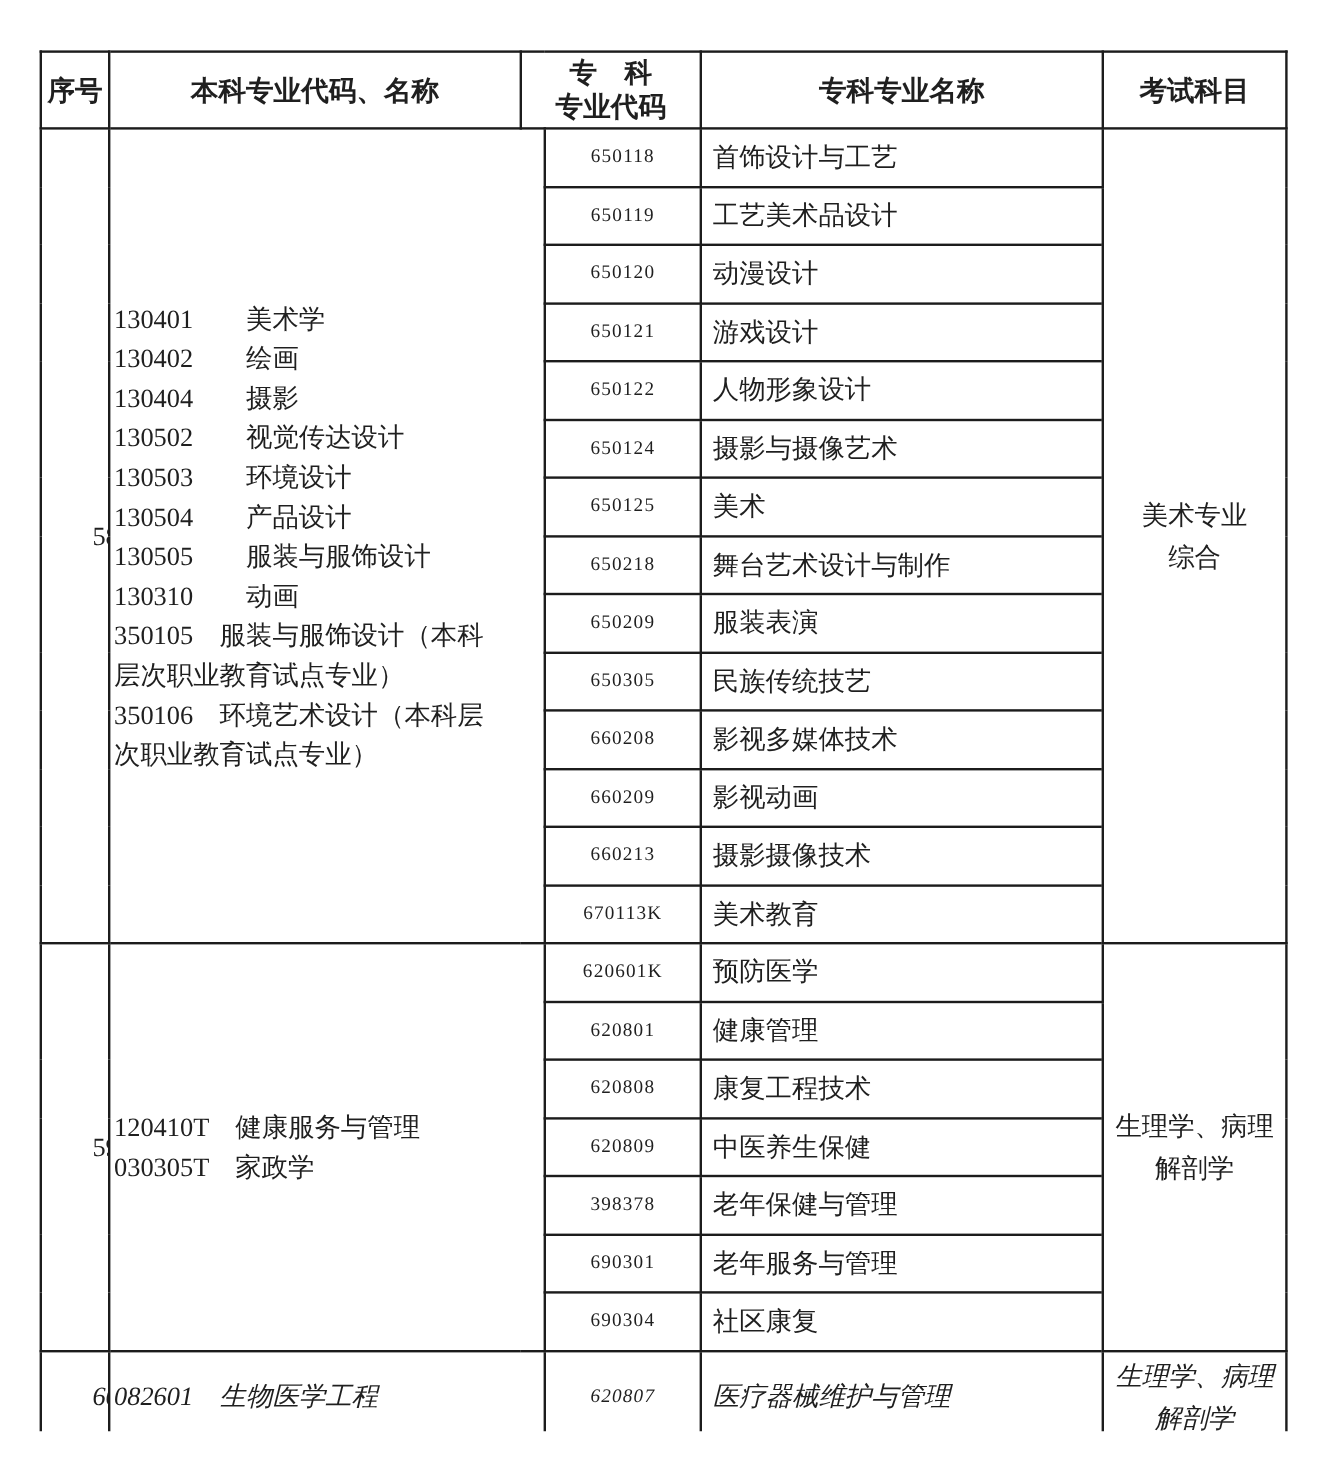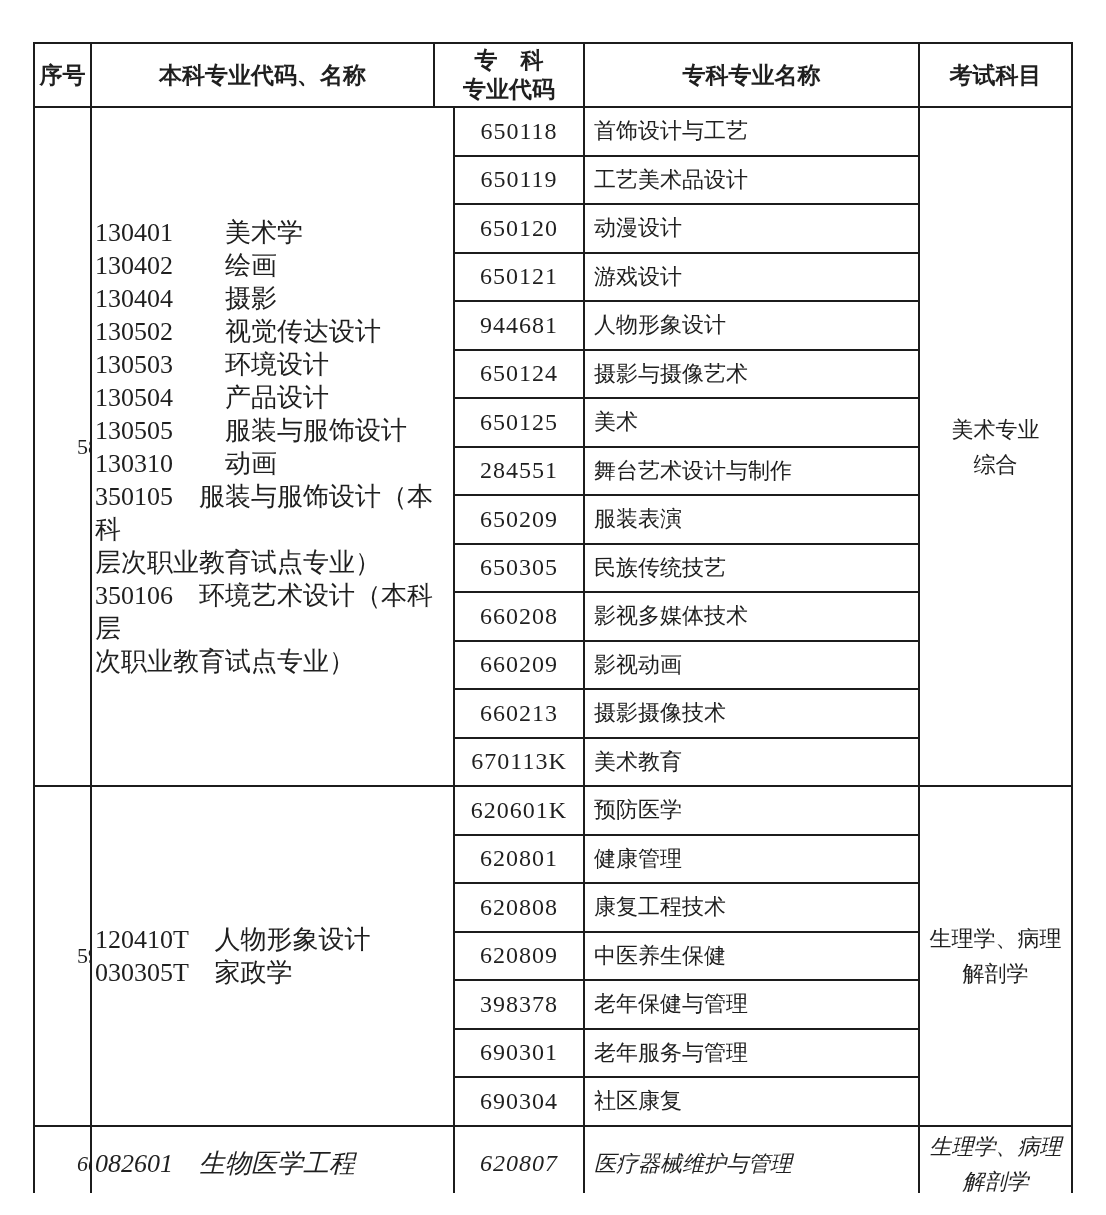--- a/index.html
+++ b/index.html
@@ -42,29 +42,29 @@
     line-height: 29px;
     padding: 2px;
   }
   td.seq {
     font-size: 22px;
     text-align: right;
     vertical-align: middle;
     padding-left: 42px;
   }
   td.ug {
-    font-size: 26px;
+    font-size: 22px;
     text-align: left;
     vertical-align: middle;
     white-space: pre-line;
     line-height: 33px;
     padding: 2px 2px 2px 3px;
   }
   td.code {
-    font-size: 24px;
+    font-size: 16px;
     text-align: center;
     vertical-align: middle;
     letter-spacing: 1px;
   }
   td.name {
     font-size: 22px;
     text-align: left;
     vertical-align: middle;
     padding-left: 9px;
     padding-right: 16px;
@@ -128,33 +128,33 @@
     </tr>
     <tr class="sub-row">
       <td class="code">650120</td>
       <td class="name">动漫设计</td>
     </tr>
     <tr class="sub-row">
       <td class="code">650121</td>
       <td class="name">游戏设计</td>
     </tr>
     <tr class="sub-row">
-      <td class="code">944681</td>
+      <td class="code">650122</td>
       <td class="name">人物形象设计</td>
     </tr>
     <tr class="sub-row">
       <td class="code">650124</td>
       <td class="name">摄影与摄像艺术</td>
     </tr>
     <tr class="sub-row">
       <td class="code">650125</td>
       <td class="name">美术</td>
     </tr>
     <tr class="sub-row">
-      <td class="code">284551</td>
+      <td class="code">650218</td>
       <td class="name">舞台艺术设计与制作</td>
     </tr>
     <tr class="sub-row">
       <td class="code">650209</td>
       <td class="name">服装表演</td>
     </tr>
     <tr class="sub-row">
       <td class="code">650305</td>
       <td class="name">民族传统技艺</td>
     </tr>
@@ -170,21 +170,21 @@
       <td class="code">660213</td>
       <td class="name">摄影摄像技术</td>
     </tr>
     <tr class="sub-row">
       <td class="code">670113K</td>
       <td class="name">美术教育</td>
     </tr>
 
     <tr class="sub-row">
       <td class="seq" rowspan="7">59</td>
-      <td class="ug" rowspan="7" colspan="2">120410T　人物形象设计
+      <td class="ug" rowspan="7" colspan="2">120410T　健康服务与管理
 030305T　家政学</td>
       <td class="code">620601K</td>
       <td class="name">预防医学</td>
       <td class="exam" rowspan="7">生理学、病理
 解剖学</td>
     </tr>
     <tr class="sub-row">
       <td class="code">620801</td>
       <td class="name">健康管理</td>
     </tr>

